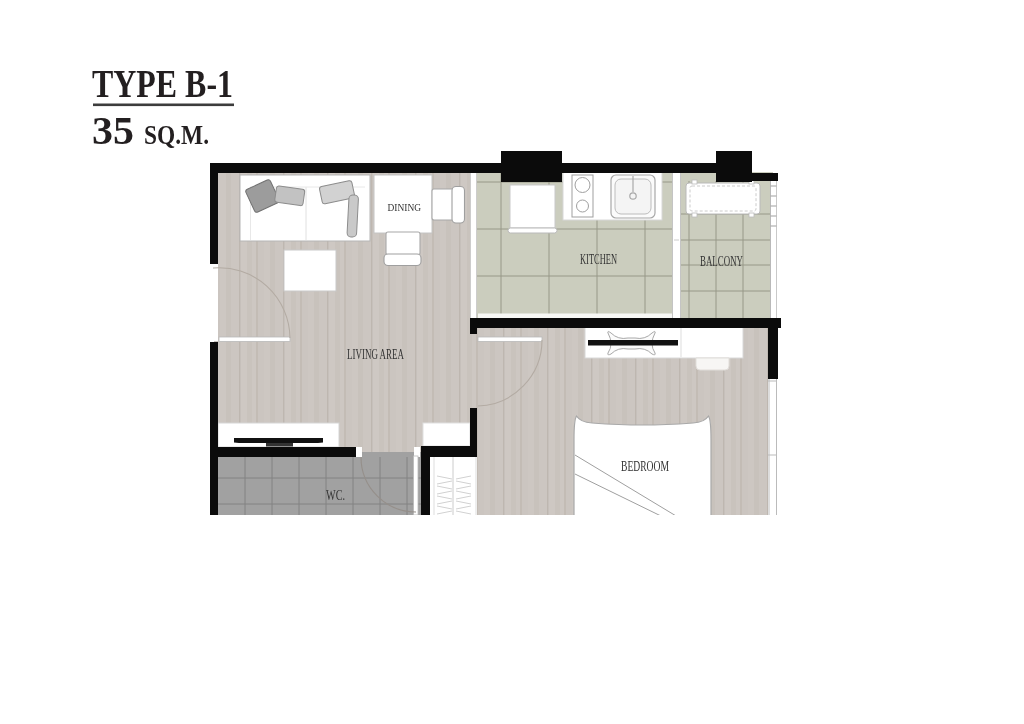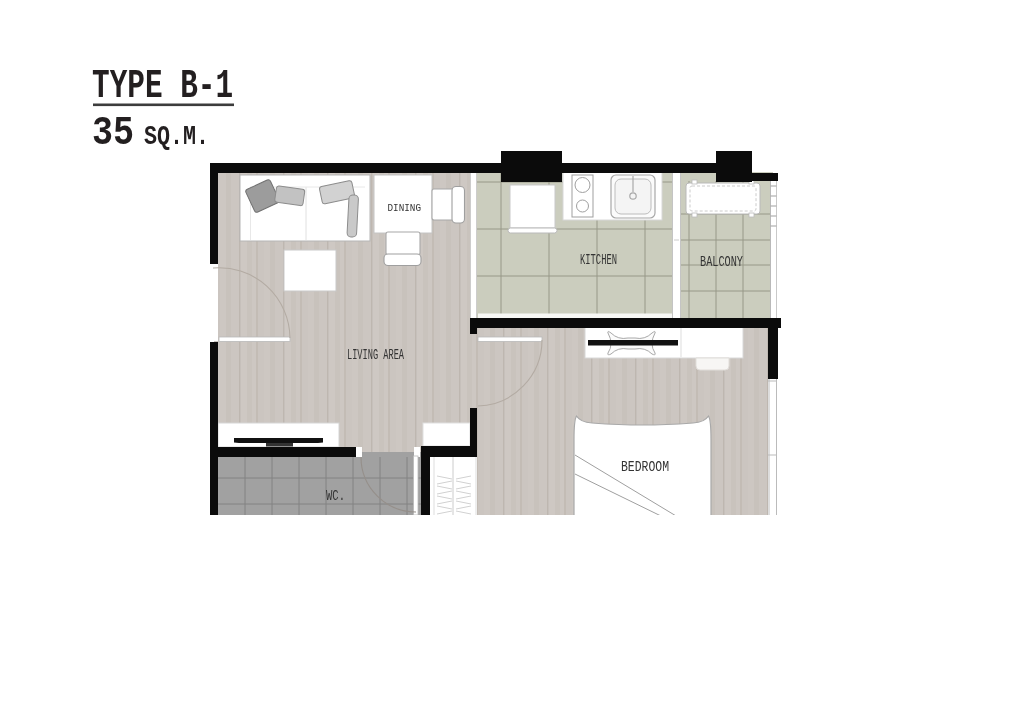--- a/index.html
+++ b/index.html
@@ -1,17 +1,17 @@
 <!DOCTYPE html>
 <html><head>
 <meta charset="utf-8">
 <style>
   html,body{margin:0;padding:0;background:#ffffff;}
   #page{width:1024px;height:515px;position:relative;overflow:hidden;background:#ffffff;
-        font-family:Liberation Mono, monospace;}
+        font-family:Liberation Serif, serif;}
   svg{display:block;}
 </style>
 </head>
 <body>
 <div id="page">
 <svg width="1024" height="724" viewBox="0 0 1024 724">
 <defs>
   <pattern id="wood" width="44" height="80" patternUnits="userSpaceOnUse">
     <rect x="0" y="0" width="44" height="80" fill="#ccc7c2"></rect>
     <rect x="0" y="0" width="6" height="80" fill="#cdc7c2"></rect>

